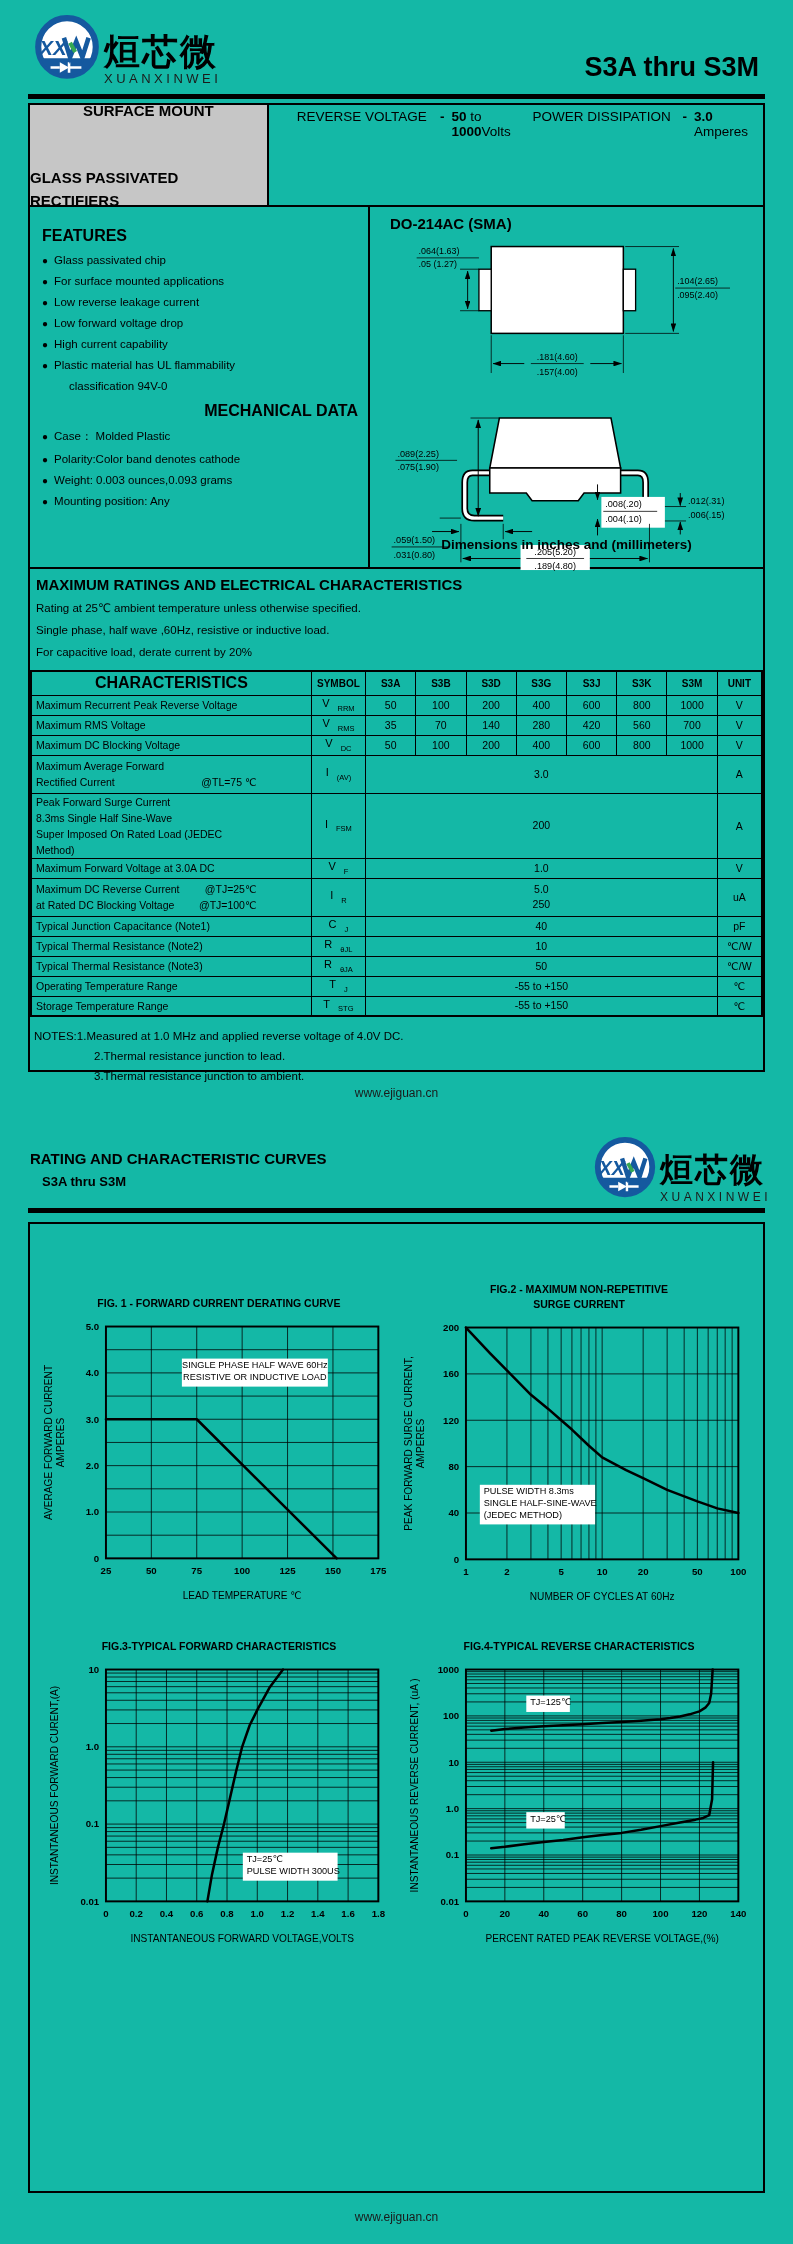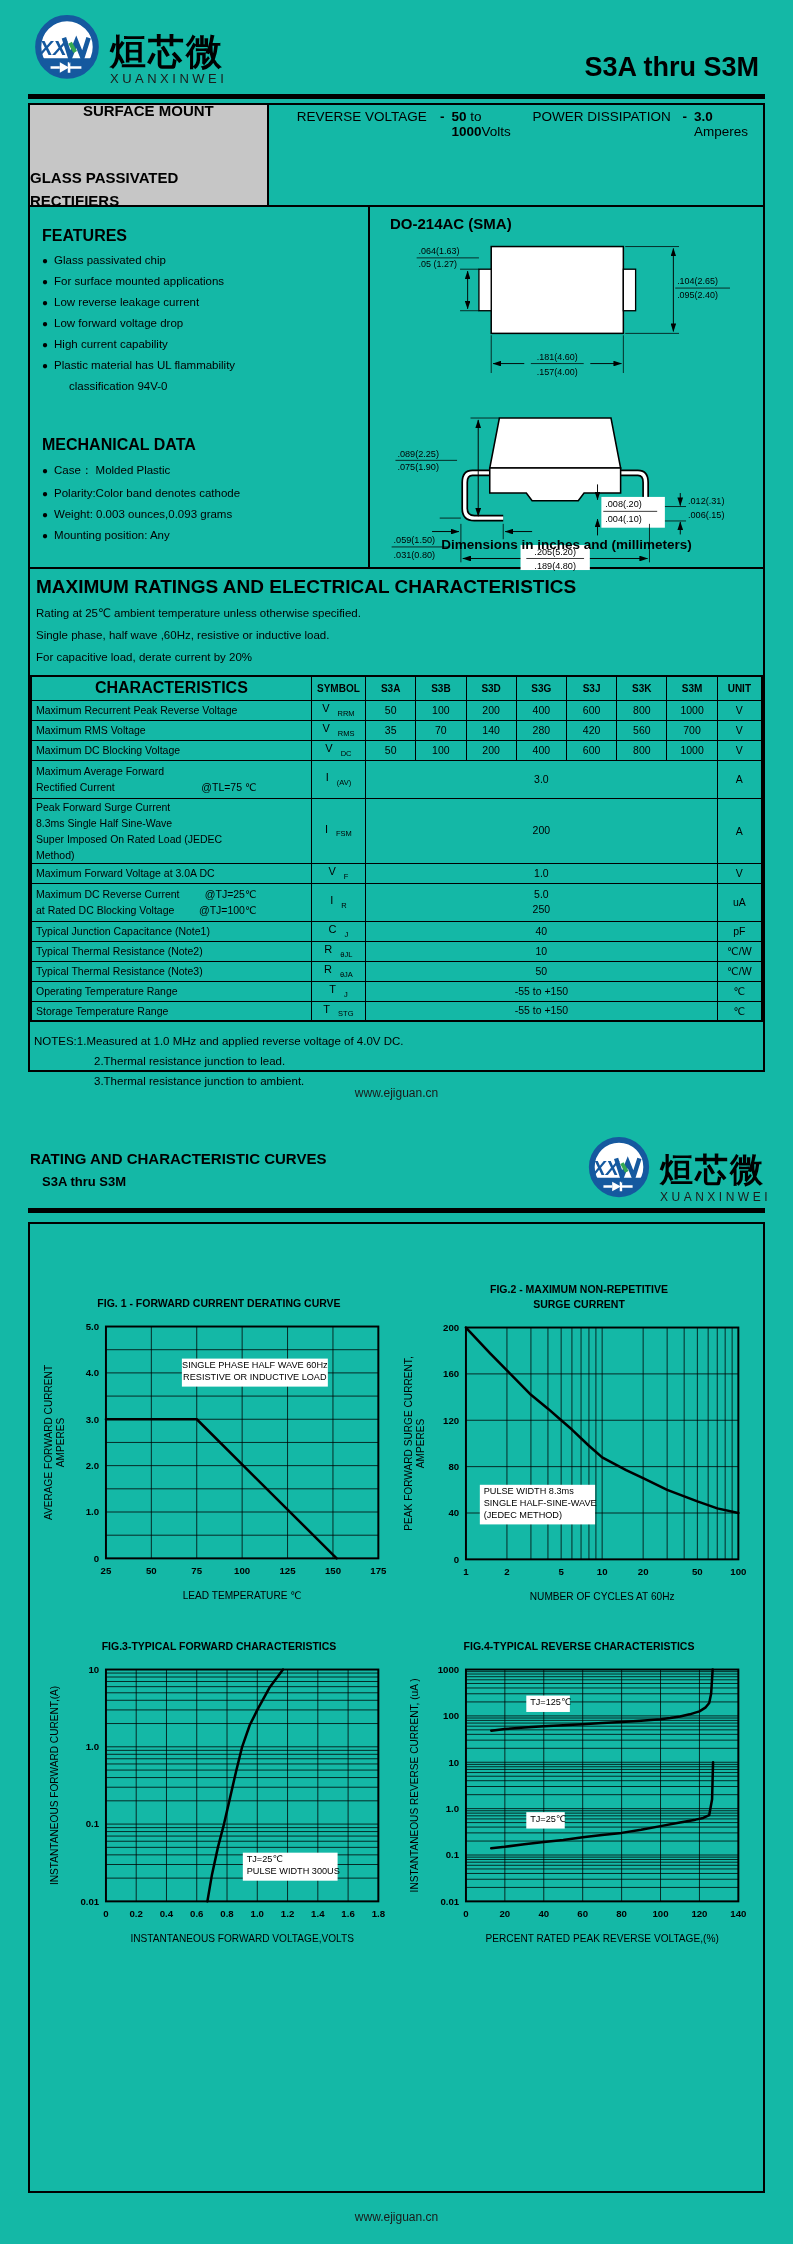--- a/index.html
+++ b/index.html
@@ -1,21 +1,21 @@
 <!DOCTYPE html>
 <html><head>
 <meta charset="utf-8">
 <style>
   html,body{margin:0;padding:0;background:#fff;}
   .sheet{position:relative;width:793px;height:2244px;background:#14b8a6;color:#000;
          font-family:"Liberation Sans","DejaVu Sans",sans-serif;overflow:hidden;}
   .abs{position:absolute;}
   
   .logo{display:flex;align-items:flex-end;}
-  .brand-txt{margin-left:6px;}
+  .brand-txt{}
   .brand-cn{font-size:36px;font-weight:bold;letter-spacing:2px;line-height:40px;font-family:"DejaVu Sans",sans-serif;}
   .brand-en{font-size:13px;letter-spacing:3.5px;color:#1b1b1b;line-height:14px;}
   .part-range{font-size:27px;font-weight:bold;}
   .rule{background:#000;height:5px;}
   
   .box{border:2px solid #000;}
   .row1{position:absolute;left:0;top:0;width:100%;height:100px;border-bottom:2px solid #000;display:flex;}
   .cell-gray{width:340px;background:#c6c6c6;border-right:2px solid #000;display:flex;flex-direction:column;
              justify-content:center;align-items:center;font-size:15px;font-weight:bold;line-height:23px;gap:44px;}
   .cell-hspec{flex:1;display:flex;flex-direction:row;justify-content:flex-end;padding-left:28px;}
@@ -27,21 +27,21 @@
   .cell-right{flex:1;position:relative;}
   .sec-h{font-size:16px;font-weight:bold;margin:0 0 9px 0;}
   .li{font-size:11.5px;margin-bottom:9px;display:flex;align-items:baseline;}
   .li .bullet{margin-right:6px;font-size:10px;}
   .li-extra{font-size:11.5px;margin:0 0 6px 27px;}
   .pkg-name{position:absolute;left:20px;top:8px;font-size:15px;font-weight:bold;}
   .pkg-note{position:absolute;left:0;top:330px;width:100%;text-align:center;font-size:13.5px;font-weight:bold;}
   .dimtxt{font-size:9.5px;}
   
   .row3{position:absolute;left:0;top:464px;width:100%;height:505px;}
-  .r-title{font-size:19px;font-weight:bold;padding:7px 0 0 6px;}
+  .r-title{font-size:15px;font-weight:bold;padding:7px 0 0 6px;}
   .cond{font-size:11.5px;line-height:22px;padding-left:6px;}
   .conds{margin-top:4px;}
   table.t{border-collapse:collapse;table-layout:fixed;width:733px;margin-top:7px;border:2px solid #000;}
   table.t th,table.t td{border:1px solid #000;padding:0 4px;overflow:hidden;}
   .th-big{font-size:16px;font-weight:bold;text-align:center;}
   .th-sm{font-size:10px;font-weight:bold;text-align:center;padding:0 1px;}
   td.cname{font-size:10.5px;}
   td.cname .nl{display:flex;justify-content:space-between;padding-right:50px;line-height:16px;}
   td.csym{text-align:center;font-size:11px;}
   td.csym sub{font-size:7.5px;margin-left:8px;}
@@ -133,21 +133,21 @@
             <div class="li">
               <span class="bullet">●</span>
               <span>High current capability</span>
             </div>
             <div class="li">
               <span class="bullet">●</span>
               <span>Plastic material has UL flammability</span>
             </div>
           </div>
         <div class="li-extra">classification 94V-0</div>
-        <div class="sec-h" style="margin-top:44px;">MECHANICAL DATA</div>
+        <div class="sec-h" style="margin-top:10px;text-align:right;">MECHANICAL DATA</div>
         <div>
             <div class="li">
               <span class="bullet">●</span>
               <span>Case：  Molded Plastic</span>
             </div>
             <div class="li">
               <span class="bullet">●</span>
               <span>Polarity:Color band denotes cathode</span>
             </div>
             <div class="li">

